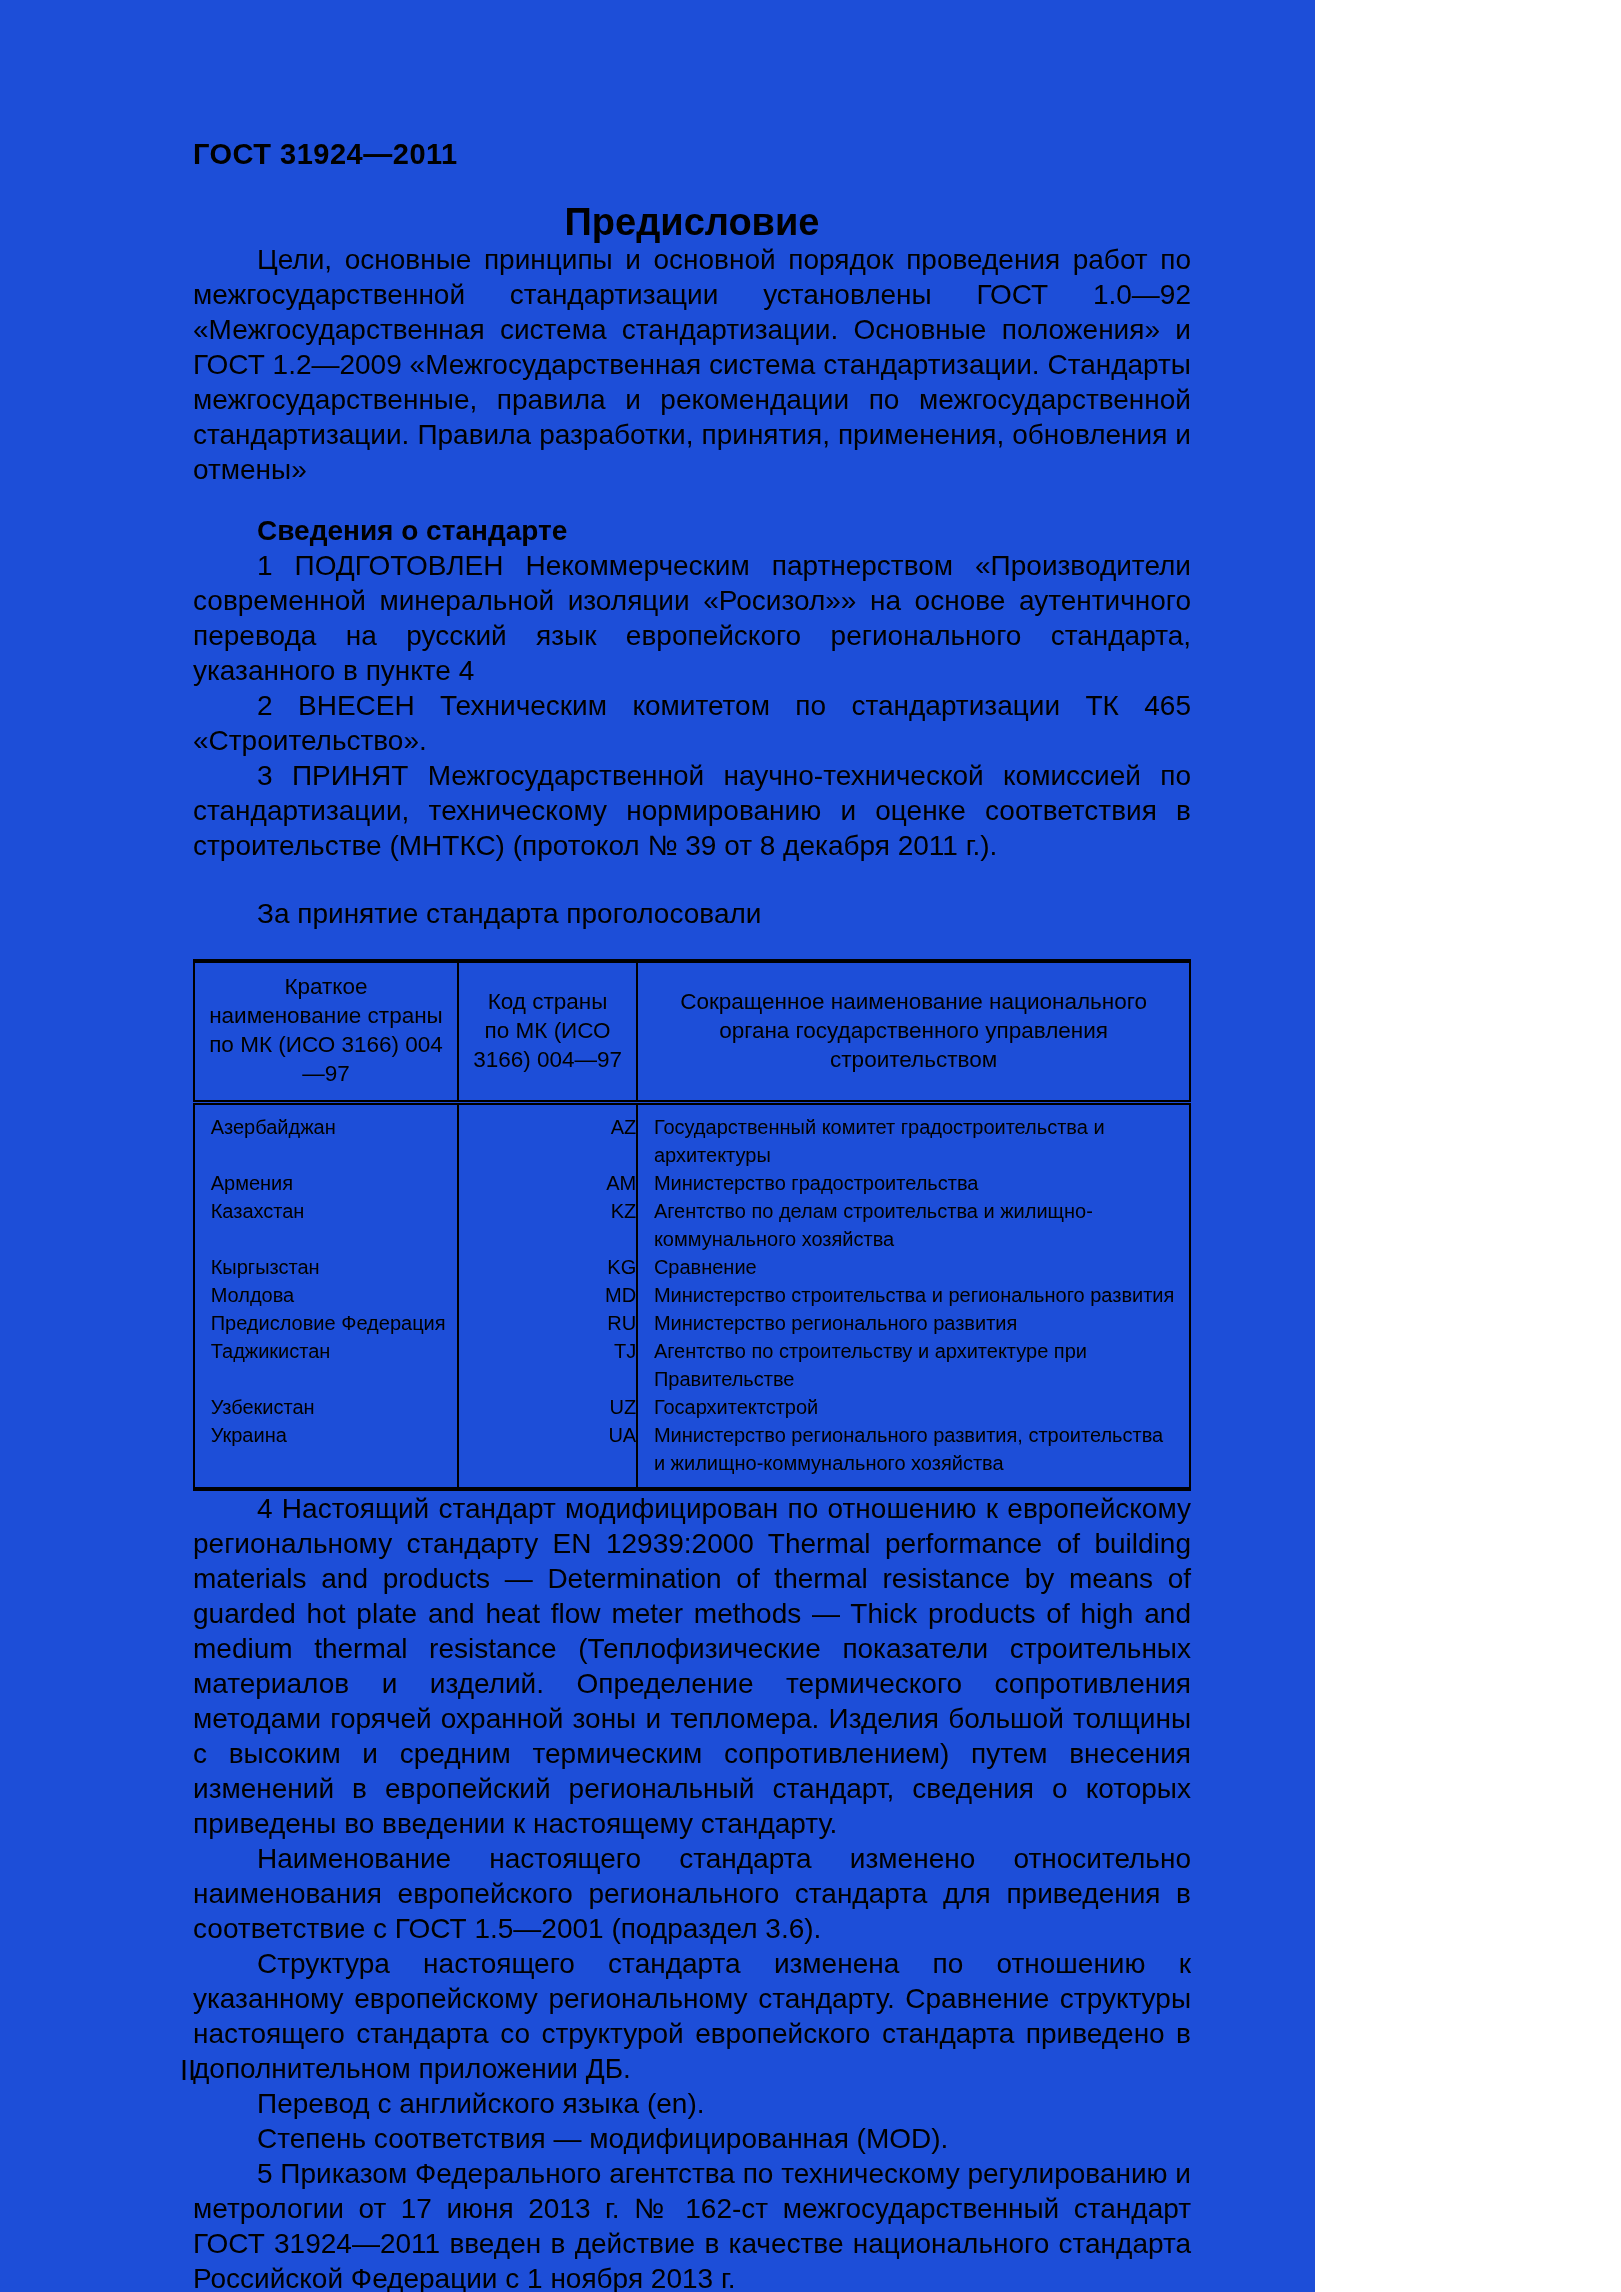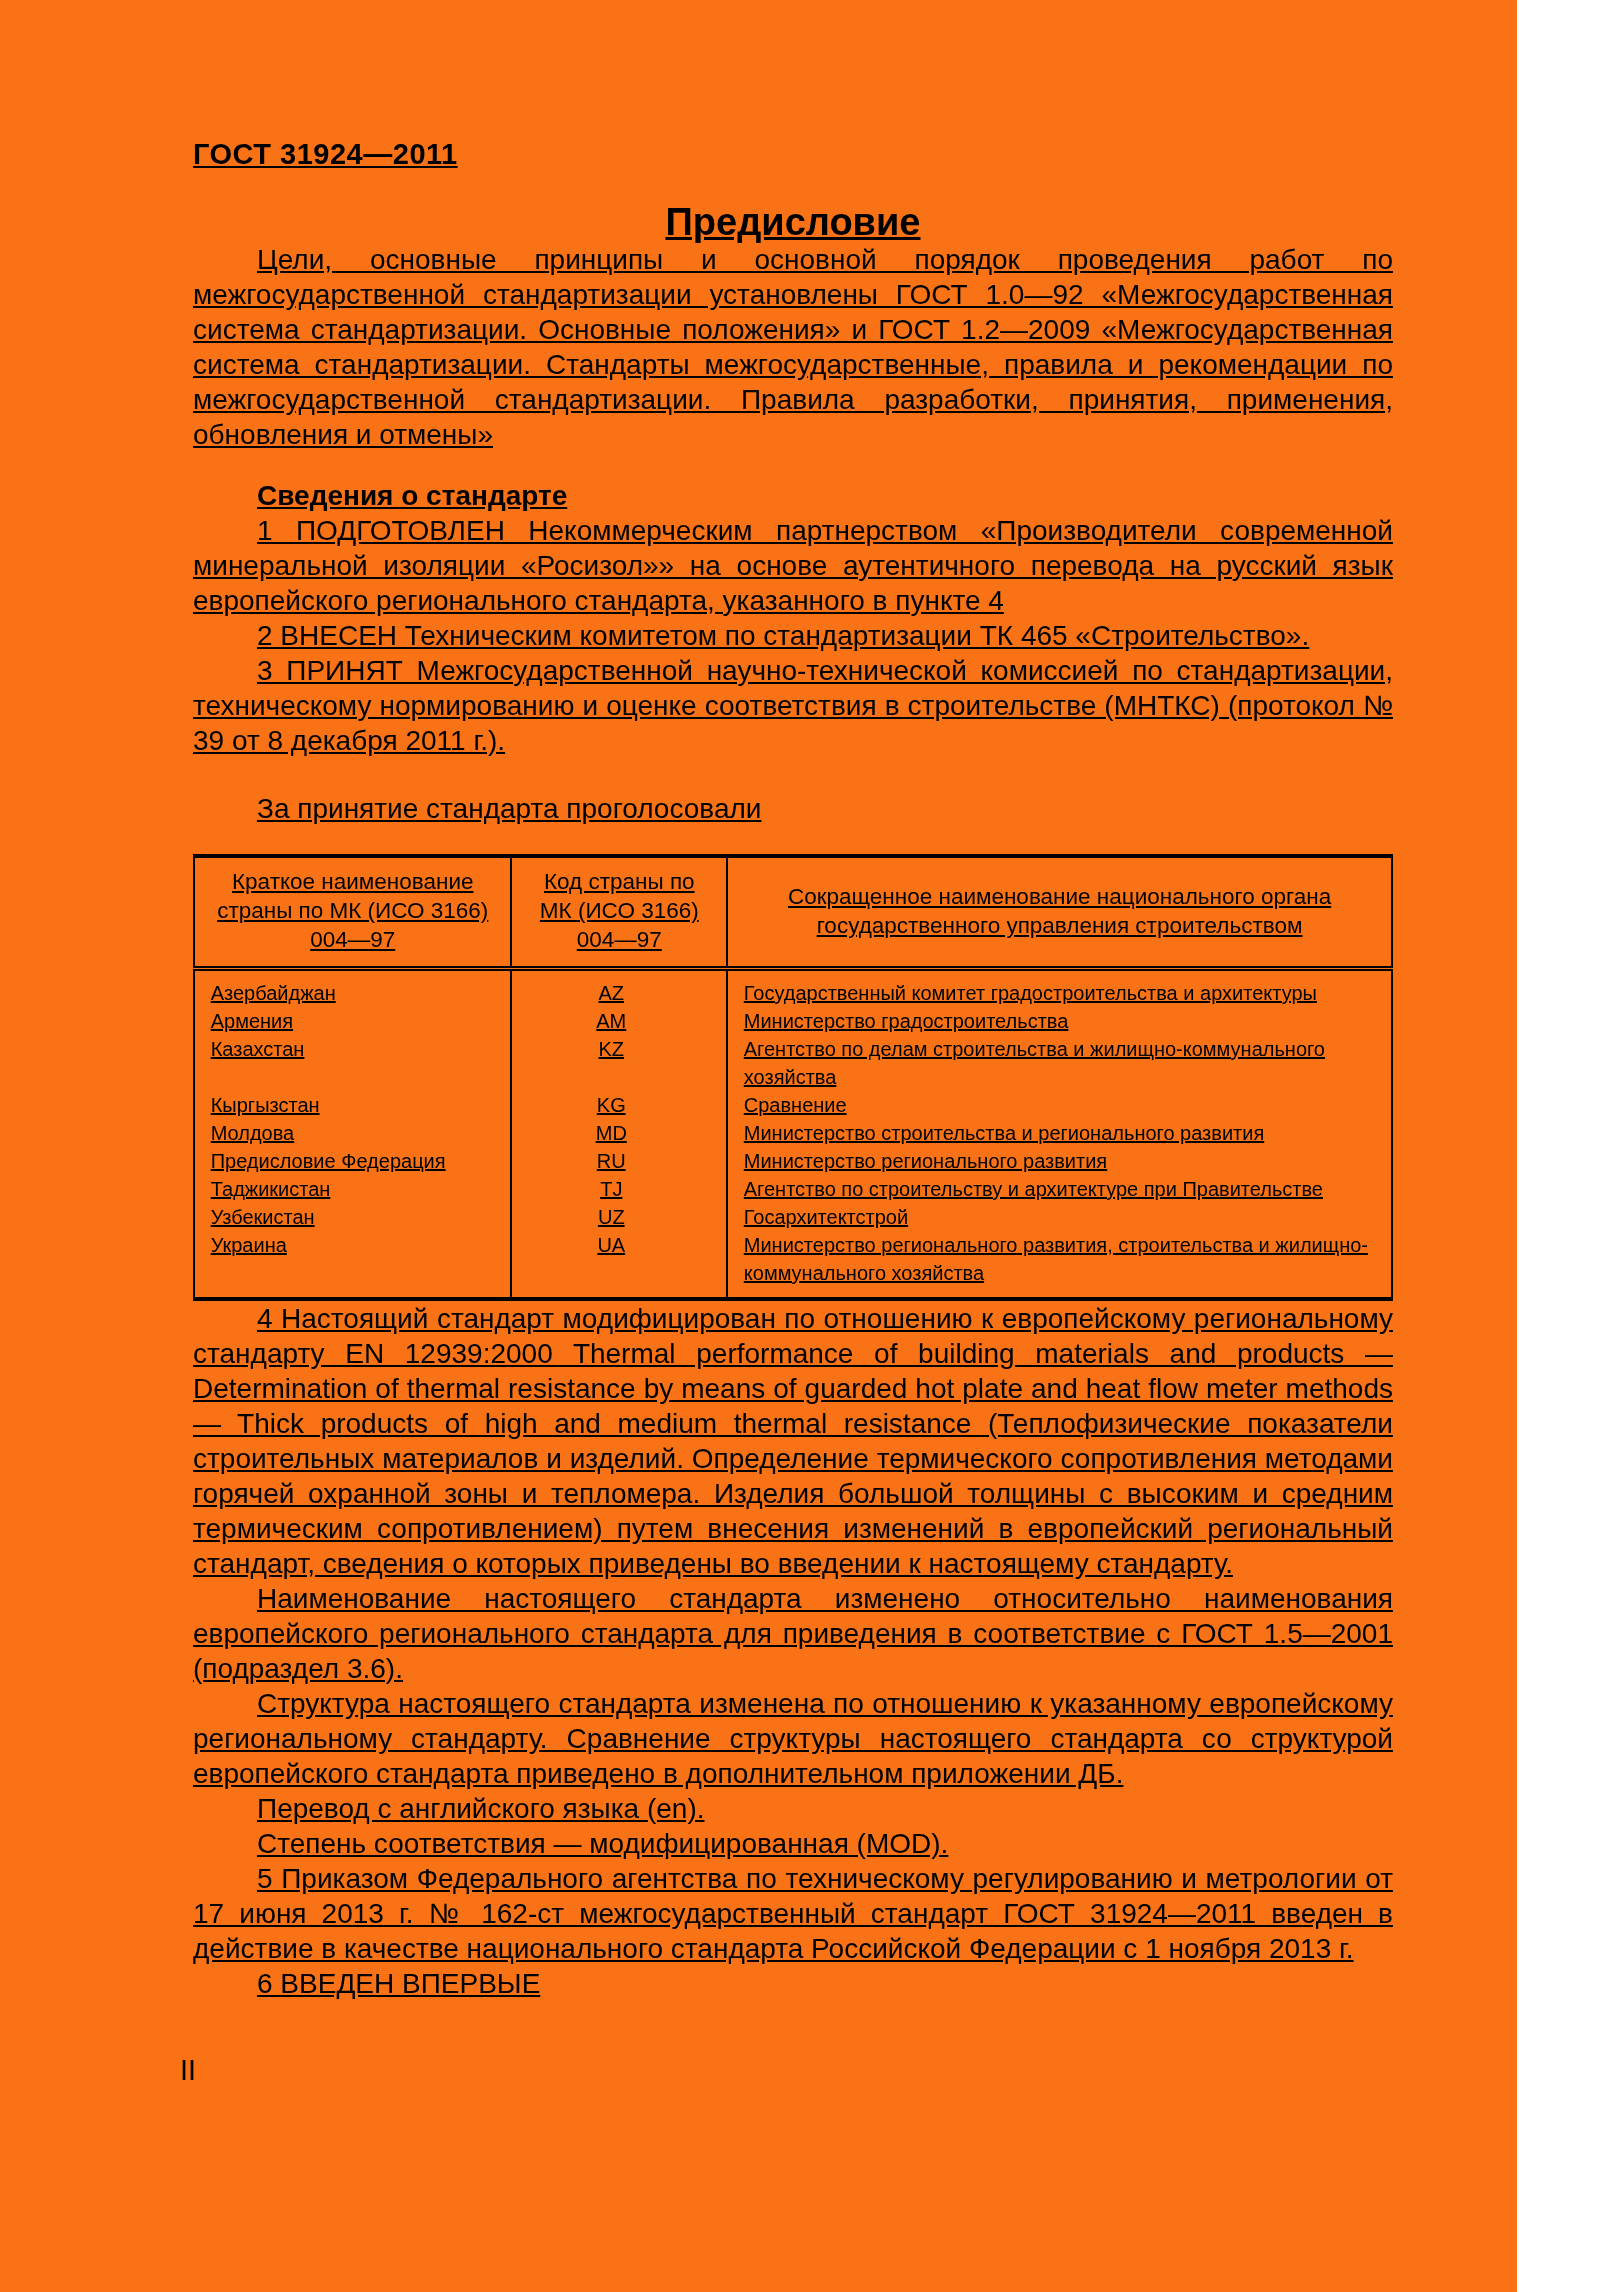--- a/index.html
+++ b/index.html
@@ -11,26 +11,25 @@
     width: 1621px;
     height: 2293px;
     position: relative;
     overflow: hidden;
     font-family: "Liberation Sans", "DejaVu Sans", sans-serif;
     color: #000;
     -webkit-font-smoothing: antialiased;
   }
   .page {
     position: relative;
-    width: 1517px;
+    width: 1315px;
     height: 2293px;
     box-sizing: border-box;
     padding: 137px 124px 0 193px;
-    background: #f97316;
-    text-decoration: underline;
+    background: #1d4ed8;
   }
   .doc-code {
     font-size: 29px;
     font-weight: bold;
     line-height: 35px;
     letter-spacing: 0.5px;
   }
   .page-title {
     margin-top: 31px;
     text-align: center;
@@ -81,21 +80,21 @@
   table.vote-table td {
     font-size: 20px;
     line-height: 28px;
     vertical-align: top;
     padding: 0 9.8px 0 15.7px;
   }
   table.vote-table th + th,
   table.vote-table td + td { border-left: 2px solid #000; }
   table.vote-table tbody tr:first-child td { padding-top: 7.8px; }
   table.vote-table tbody tr:last-child td  { padding-bottom: 9.8px; }
-  table.vote-table td.code-cell { text-align: center; padding-left: 0; padding-right: 16px; }
+  table.vote-table td.code-cell { text-align: right; padding-left: 0; padding-right: 0; }
   .col-country  { width: 26.5%; }
   .col-code     { width: 18%; }
   .col-authority{ width: 55.5%; }
   .group-4 { margin-top: 39px; }
   .item-5  { margin-top: 33px; }
   .item-6  { margin-top: 45px; }
   .page-number {
     position: absolute;
     left: 180px;
     top: 2053px;

